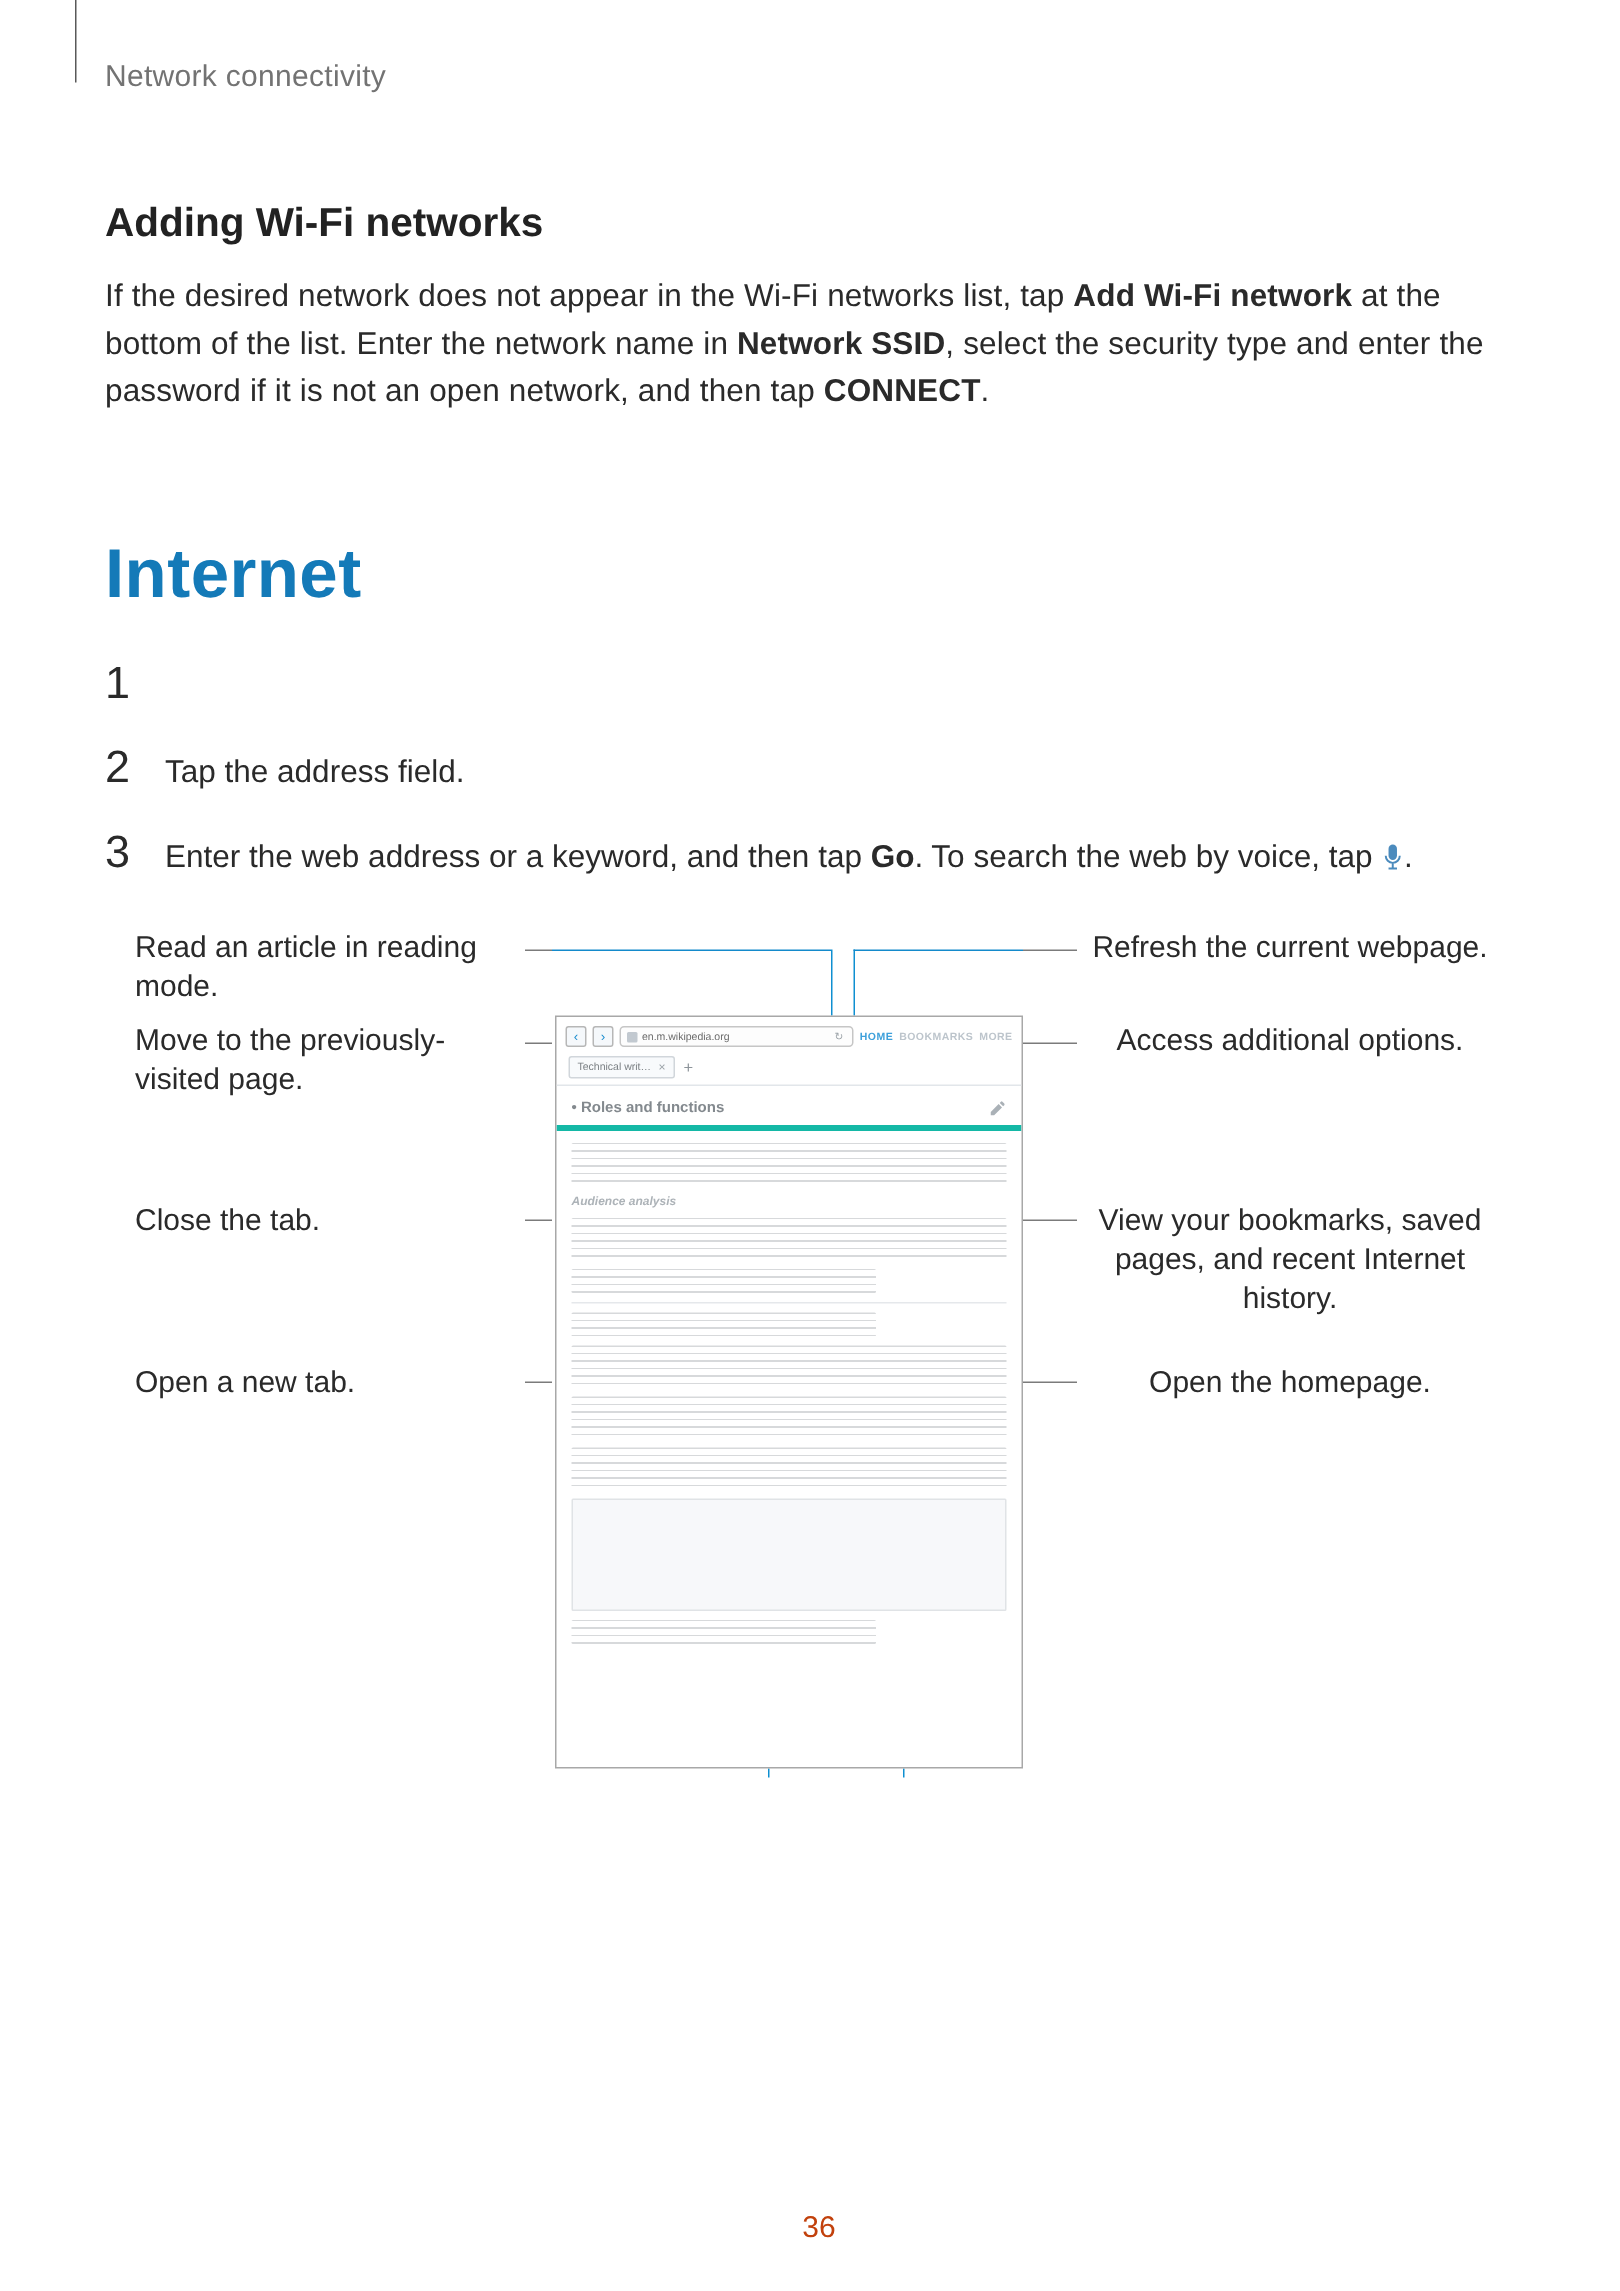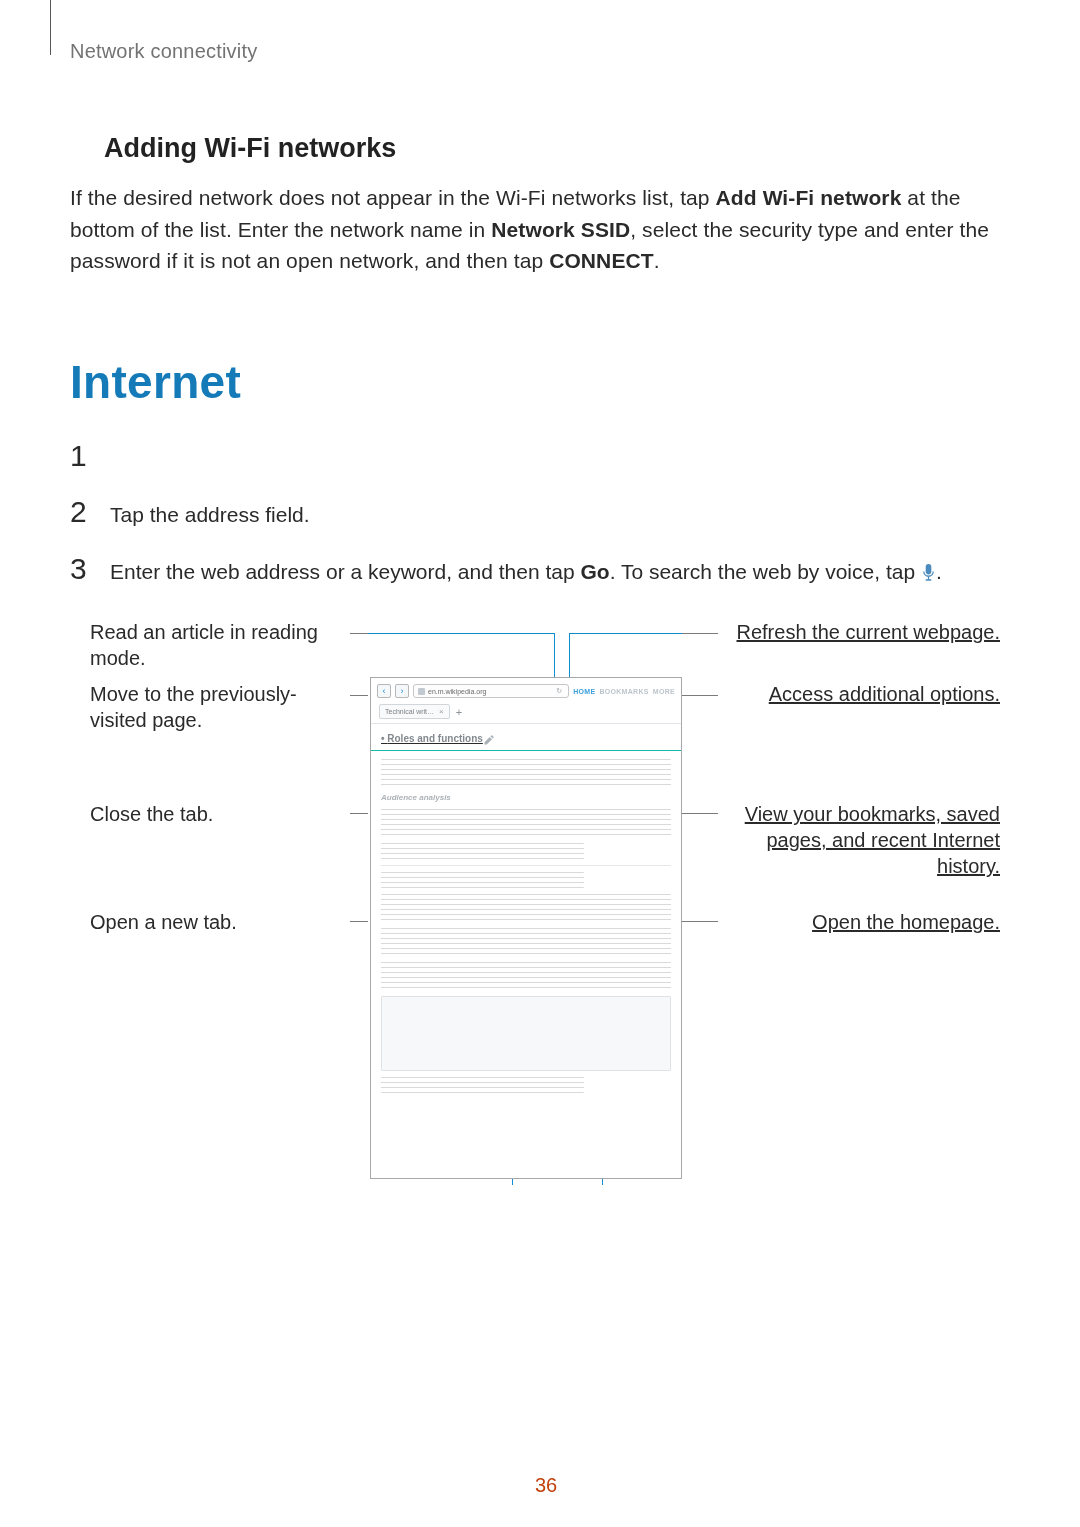--- a/index.html
+++ b/index.html
@@ -1,54 +1,54 @@
 <!DOCTYPE html>
 <html><head>
   <meta charset="utf-8">
   <style>
     * { box-sizing: border-box; margin: 0; padding: 0; }
     html, body { width: 1080px; height: 1527px; background: #fff; font-family: "Segoe UI", "Helvetica Neue", Arial, sans-serif; color: #2a2a2a; }
     .page { position: relative; width: 1080px; height: 1527px; padding: 40px 70px 30px 70px; }
     .side-rule { position: absolute; left: 50px; top: 0; width: 0; height: 55px; border-left: 1px solid #595959; }
     .breadcrumb { font-size: 20px; color: #737373; letter-spacing: 0.2px; margin-bottom: 70px; }
-    .h2 { font-size: 27px; font-weight: 700; color: #222; margin-bottom: 18px; margin-left: 34px; }
+    .h2 { font-size: 27px; font-weight: 700; color: #222; margin-bottom: 18px; }
     .para { font-size: 21px; line-height: 1.5; color: #2a2a2a; letter-spacing: 0.1px; }
     .para b { font-weight: 700; }
     .h1 { font-size: 46px; font-weight: 700; color: #147ab8; margin-top: 78px; margin-bottom: 30px; letter-spacing: 0.3px; }
     .steps { margin-top: 10px; }
     .step { display: flex; align-items: baseline; gap: 18px; margin-bottom: 22px; }
     .step .num { font-family: "Segoe UI Light", "Helvetica Neue", Arial, sans-serif; font-size: 30px; font-weight: 400; color: #2a2a2a; min-width: 22px; }
     .step .txt { font-size: 21px; line-height: 1.45; }
     .step .txt b { font-weight: 700; }
     .mic-icon { display: inline-flex; vertical-align: -3px; }
 
     
     .figure { position: relative; margin-top: 20px; width: 940px; height: 590px; }
     .labels-left { position: absolute; left: 0; top: 0; width: 280px; }
     .labels-right { position: absolute; right: 0; top: 0; width: 290px; }
     .lbl { position: absolute; font-size: 20px; color: #2a2a2a; line-height: 1.3; }
     .lbl.left { right: 0; width: 260px; }
-    .lbl.right { text-align: right; left: 0; width: 280px; text-decoration: underline; }
+    .lbl.right { text-align: center; left: 0; width: 280px; }
     .leader { position: absolute; height: 0; border-top: 1px solid #7b7b7b; }
     .callout-blue { position: absolute; width: 0; border-left: 1px solid #0f8fd1; }
     .screenshot { position: absolute; left: 300px; top: 68px; width: 312px; height: 502px; border: 1px solid #a8a8a8; background: #fff; overflow: hidden; }
 
     
     .ss-toolbar { padding: 6px 6px 0 6px; display: flex; align-items: center; gap: 4px; font-size: 8px; }
     .nav-btn { width: 14px; height: 14px; border: 1px solid #b7b7b7; border-radius: 2px; display: flex; align-items: center; justify-content: center; color: #1d8ecf; font-size: 9px; background: #f5f8fb; }
     .urlbar { flex: 1; height: 14px; border: 1px solid #c6c6c6; border-radius: 3px; background: #fdfdfd; display: flex; align-items: center; padding: 0 4px; gap: 3px; font-size: 7px; color: #6b6b6b; }
     .url-ref { width: 10px; text-align: center; color: #9fa6ab; }
     .urlbar .fav { width: 7px; height: 7px; background: #c2c9d0; border-radius: 1px; }
     .tool-text { font-size: 7px; font-weight: 700; color: #bdc5cc; letter-spacing: 0.3px; }
     .tool-link { color: #3da0db; }
     .ss-tabs { display: flex; align-items: center; gap: 6px; padding: 6px 8px 4px 8px; border-bottom: 1px solid #e2e6ea; font-size: 7px; color: #7b8084; }
     .ss-tab { display: flex; align-items: center; gap: 5px; padding: 2px 5px; border: 1px solid #d1d6db; border-radius: 2px; background: #f8fafc; }
     .ss-tab .x { color: #9aa1a7; font-size: 8px; }
     .ss-plus { font-size: 11px; color: #8d949a; }
-    .ss-header { padding: 8px 10px 6px 10px; display: flex; align-items: center; border-bottom: 1px solid #14b8a6; text-decoration: underline; }
+    .ss-header { padding: 8px 10px 6px 10px; display: flex; align-items: center; justify-content: space-between; border-bottom: 4px solid #14b8a6; }
     .ss-title { font-size: 10px; font-weight: 700; color: #83898e; }
     .ss-pencil { width: 12px; height: 12px; color: #aab1b7; }
     .ss-body { padding: 8px 10px; font-size: 6px; color: #bdbfc2; line-height: 1.35; font-style: italic; }
     .ss-body .blk { background: repeating-linear-gradient(#d7d9db 0 1px, transparent 1px 5px); height: 28px; margin-bottom: 6px; border-radius: 1px; filter: blur(0.4px); }
     .ss-body .blk.short { height: 16px; width: 70%; }
     .ss-body .hr { height: 1px; background: #e5e8eb; margin: 6px 0; }
     .ss-section-title { font-size: 8px; color: #adb3b8; font-weight: 600; margin: 4px 0 5px; filter: blur(0.5px); }
 
     .page-num { position: absolute; bottom: 30px; left: 12px; right: 0; text-align: center; font-size: 20px; color: #c2410c; }
   </style>

